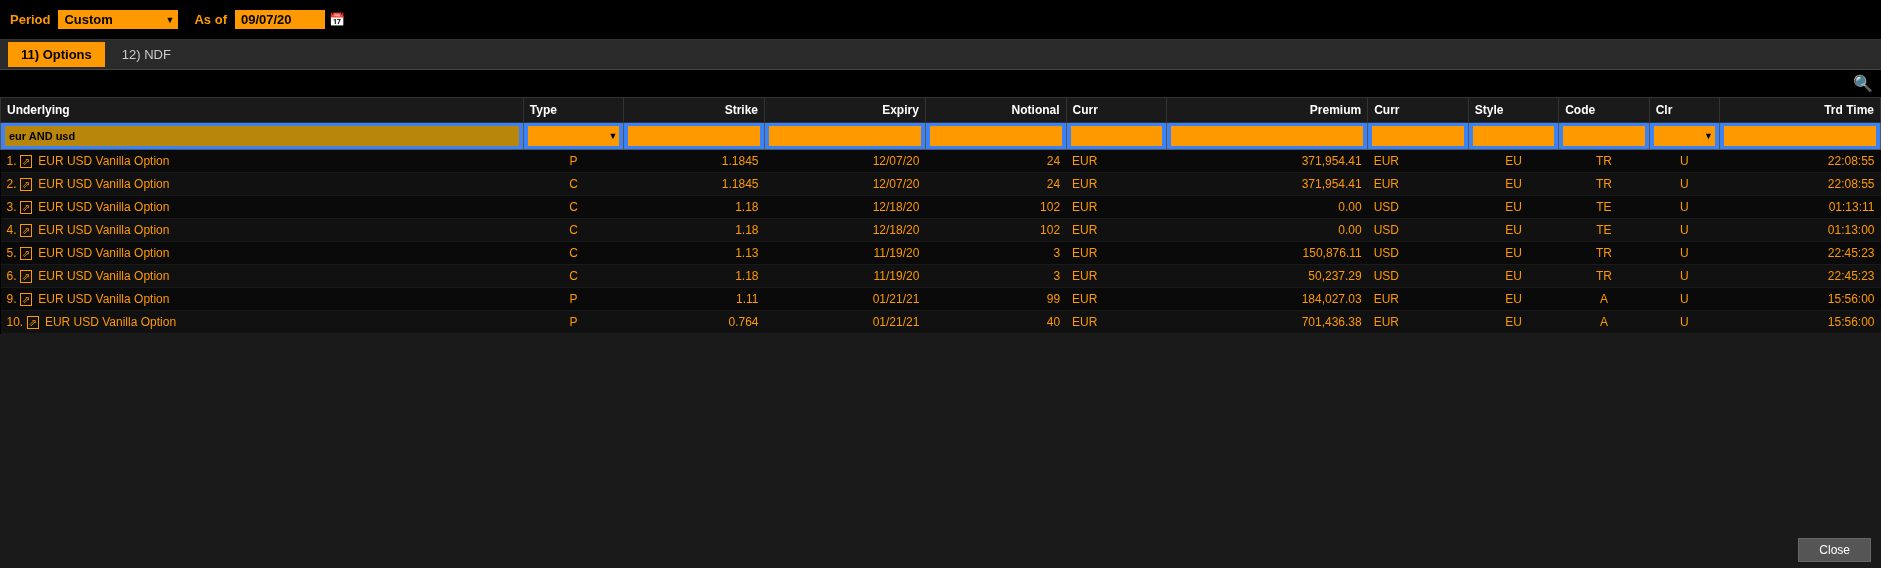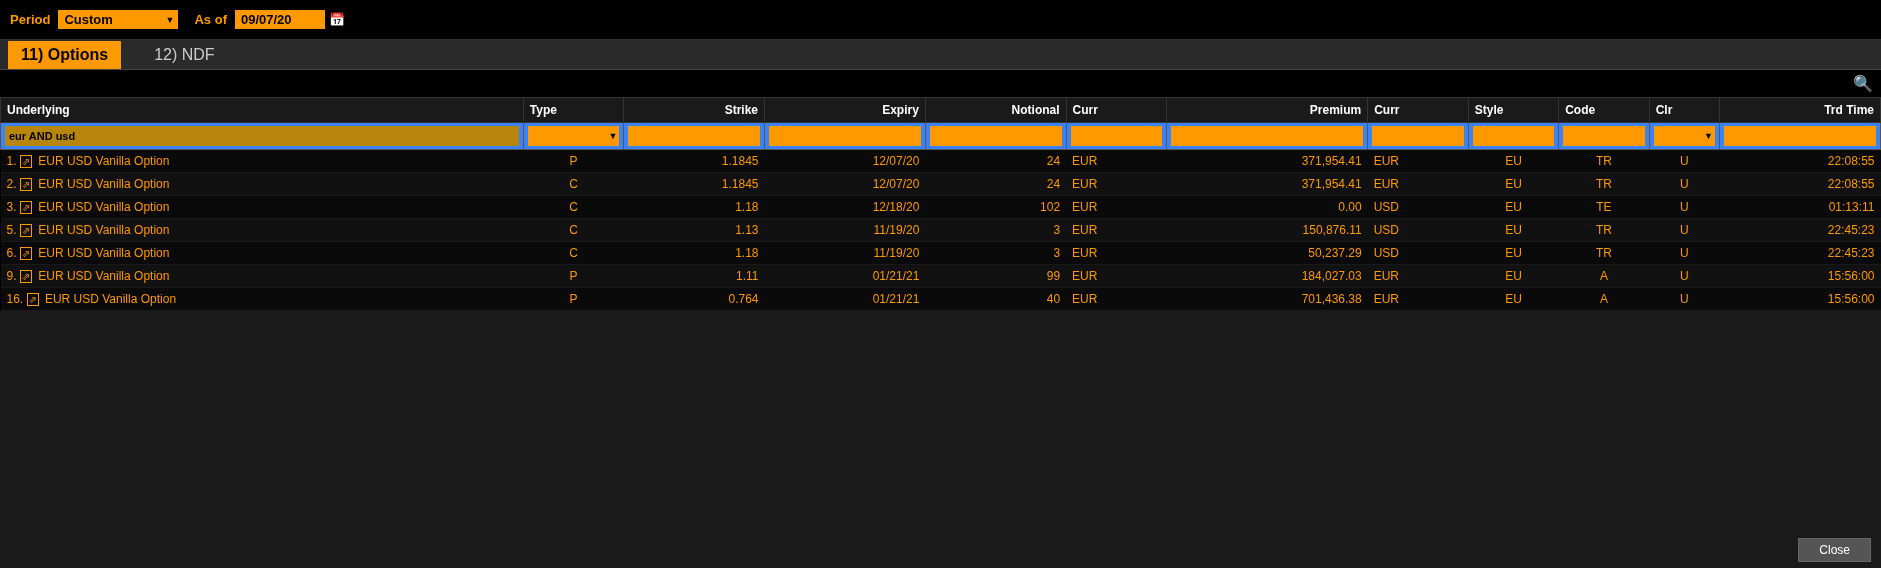--- a/index.html
+++ b/index.html
@@ -96,24 +96,24 @@
       display: flex;
       align-items: center;
       height: 30px;
       padding: 0 8px;
       border-bottom: 1px solid #444;
     }
 
     .tab {
       padding: 4px 12px;
       cursor: pointer;
-      font-size: 16px;
+      font-size: 13px;
       color: #aaa;
       border: 1px solid transparent;
-      margin-right: 20px;
+      margin-right: 4px;
     }
 
     .tab.active {
       background: #ff9900;
       color: #000;
       font-weight: bold;
       border-color: #ff9900;
     }
 
     .tab.inactive {
@@ -378,20 +378,34 @@
           <td class="right">102</td>
           <td>EUR</td>
           <td class="right">0.00</td>
           <td>USD</td>
           <td class="center">EU</td>
           <td class="center">TE</td>
           <td class="center">U</td>
           <td class="right">01:13:11</td>
         </tr>
         <tr>
+          <td class="underlying"><span>4. </span><span class="ext-link-icon">⇗</span><span style="margin-left: 2px;">EUR USD Vanilla Option</span></td>
+          <td class="center">C</td>
+          <td class="right">1.18</td>
+          <td class="right">12/18/20</td>
+          <td class="right">102</td>
+          <td>EUR</td>
+          <td class="right">0.00</td>
+          <td>USD</td>
+          <td class="center">EU</td>
+          <td class="center">TE</td>
+          <td class="center">U</td>
+          <td class="right">01:13:00</td>
+        </tr>
+        <tr>
           <td class="underlying"><span>5. </span><span class="ext-link-icon">⇗</span><span style="margin-left: 2px;">EUR USD Vanilla Option</span></td>
           <td class="center">C</td>
           <td class="right">1.13</td>
           <td class="right">11/19/20</td>
           <td class="right">3</td>
           <td>EUR</td>
           <td class="right">150,876.11</td>
           <td>USD</td>
           <td class="center">EU</td>
           <td class="center">TR</td>
@@ -420,21 +434,21 @@
           <td class="right">99</td>
           <td>EUR</td>
           <td class="right">184,027.03</td>
           <td>EUR</td>
           <td class="center">EU</td>
           <td class="center">A</td>
           <td class="center">U</td>
           <td class="right">15:56:00</td>
         </tr>
         <tr>
-          <td class="underlying"><span>16. </span><span class="ext-link-icon">⇗</span><span style="margin-left: 2px;">EUR USD Vanilla Option</span></td>
+          <td class="underlying"><span>10. </span><span class="ext-link-icon">⇗</span><span style="margin-left: 2px;">EUR USD Vanilla Option</span></td>
           <td class="center">P</td>
           <td class="right">0.764</td>
           <td class="right">01/21/21</td>
           <td class="right">40</td>
           <td>EUR</td>
           <td class="right">701,436.38</td>
           <td>EUR</td>
           <td class="center">EU</td>
           <td class="center">A</td>
           <td class="center">U</td>

